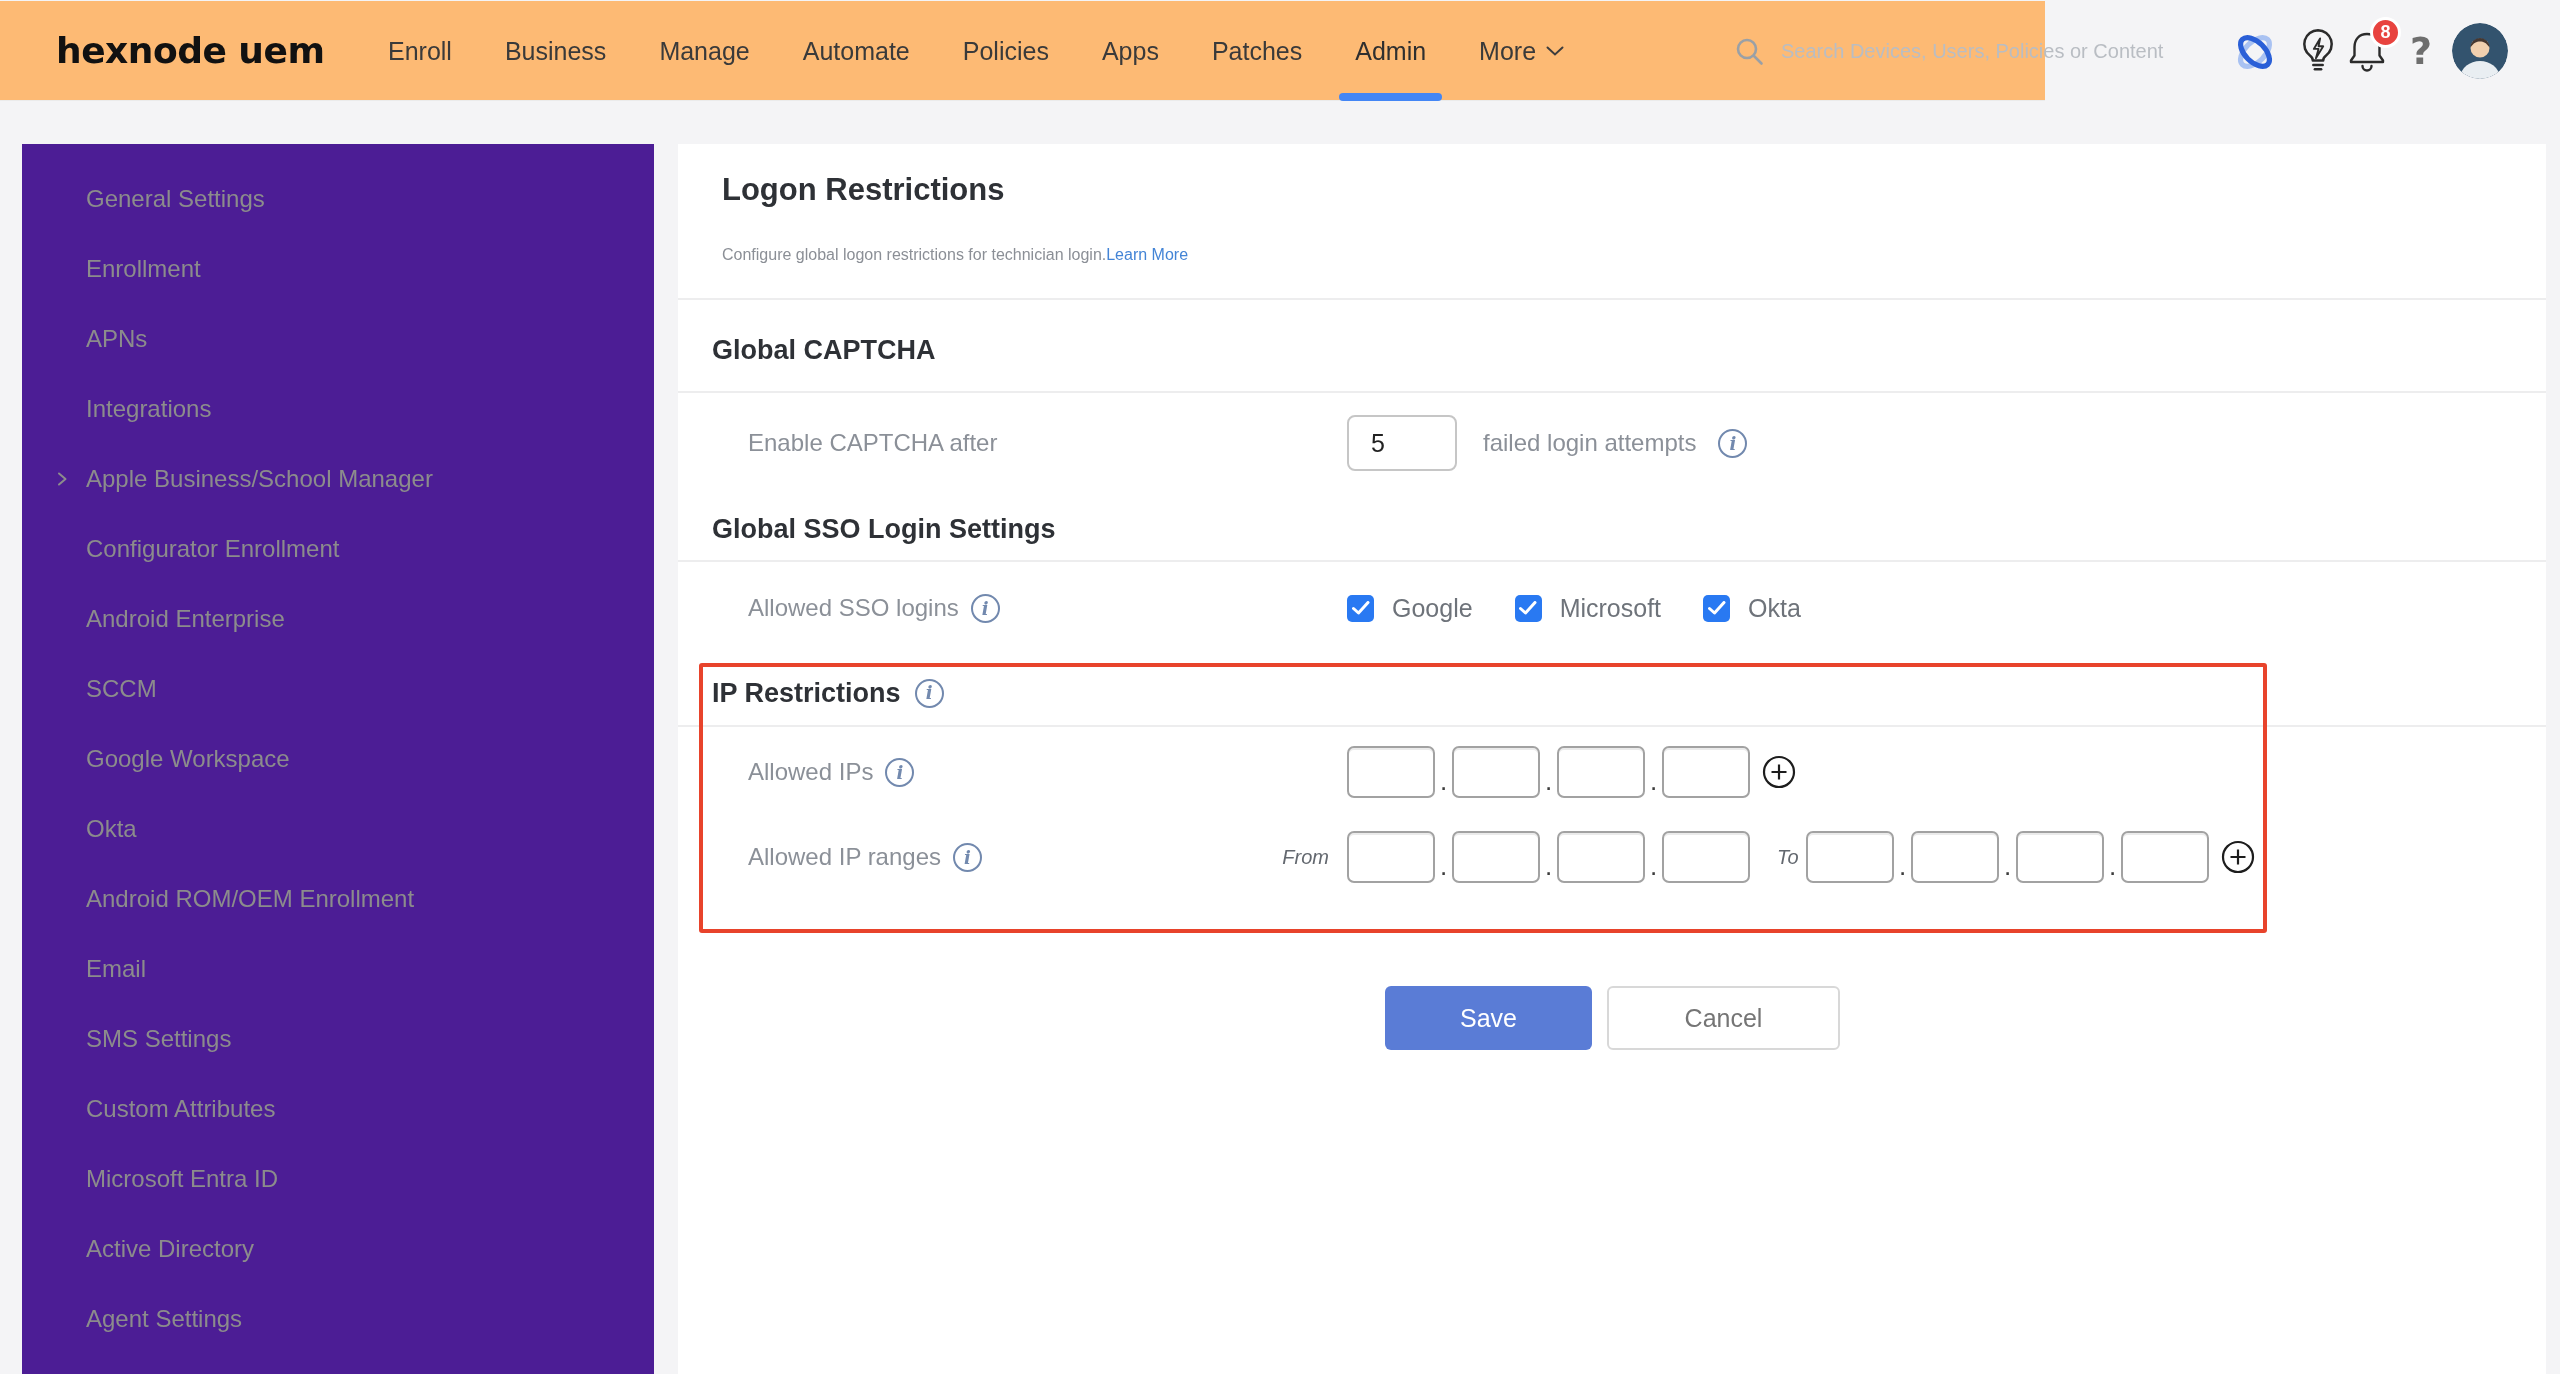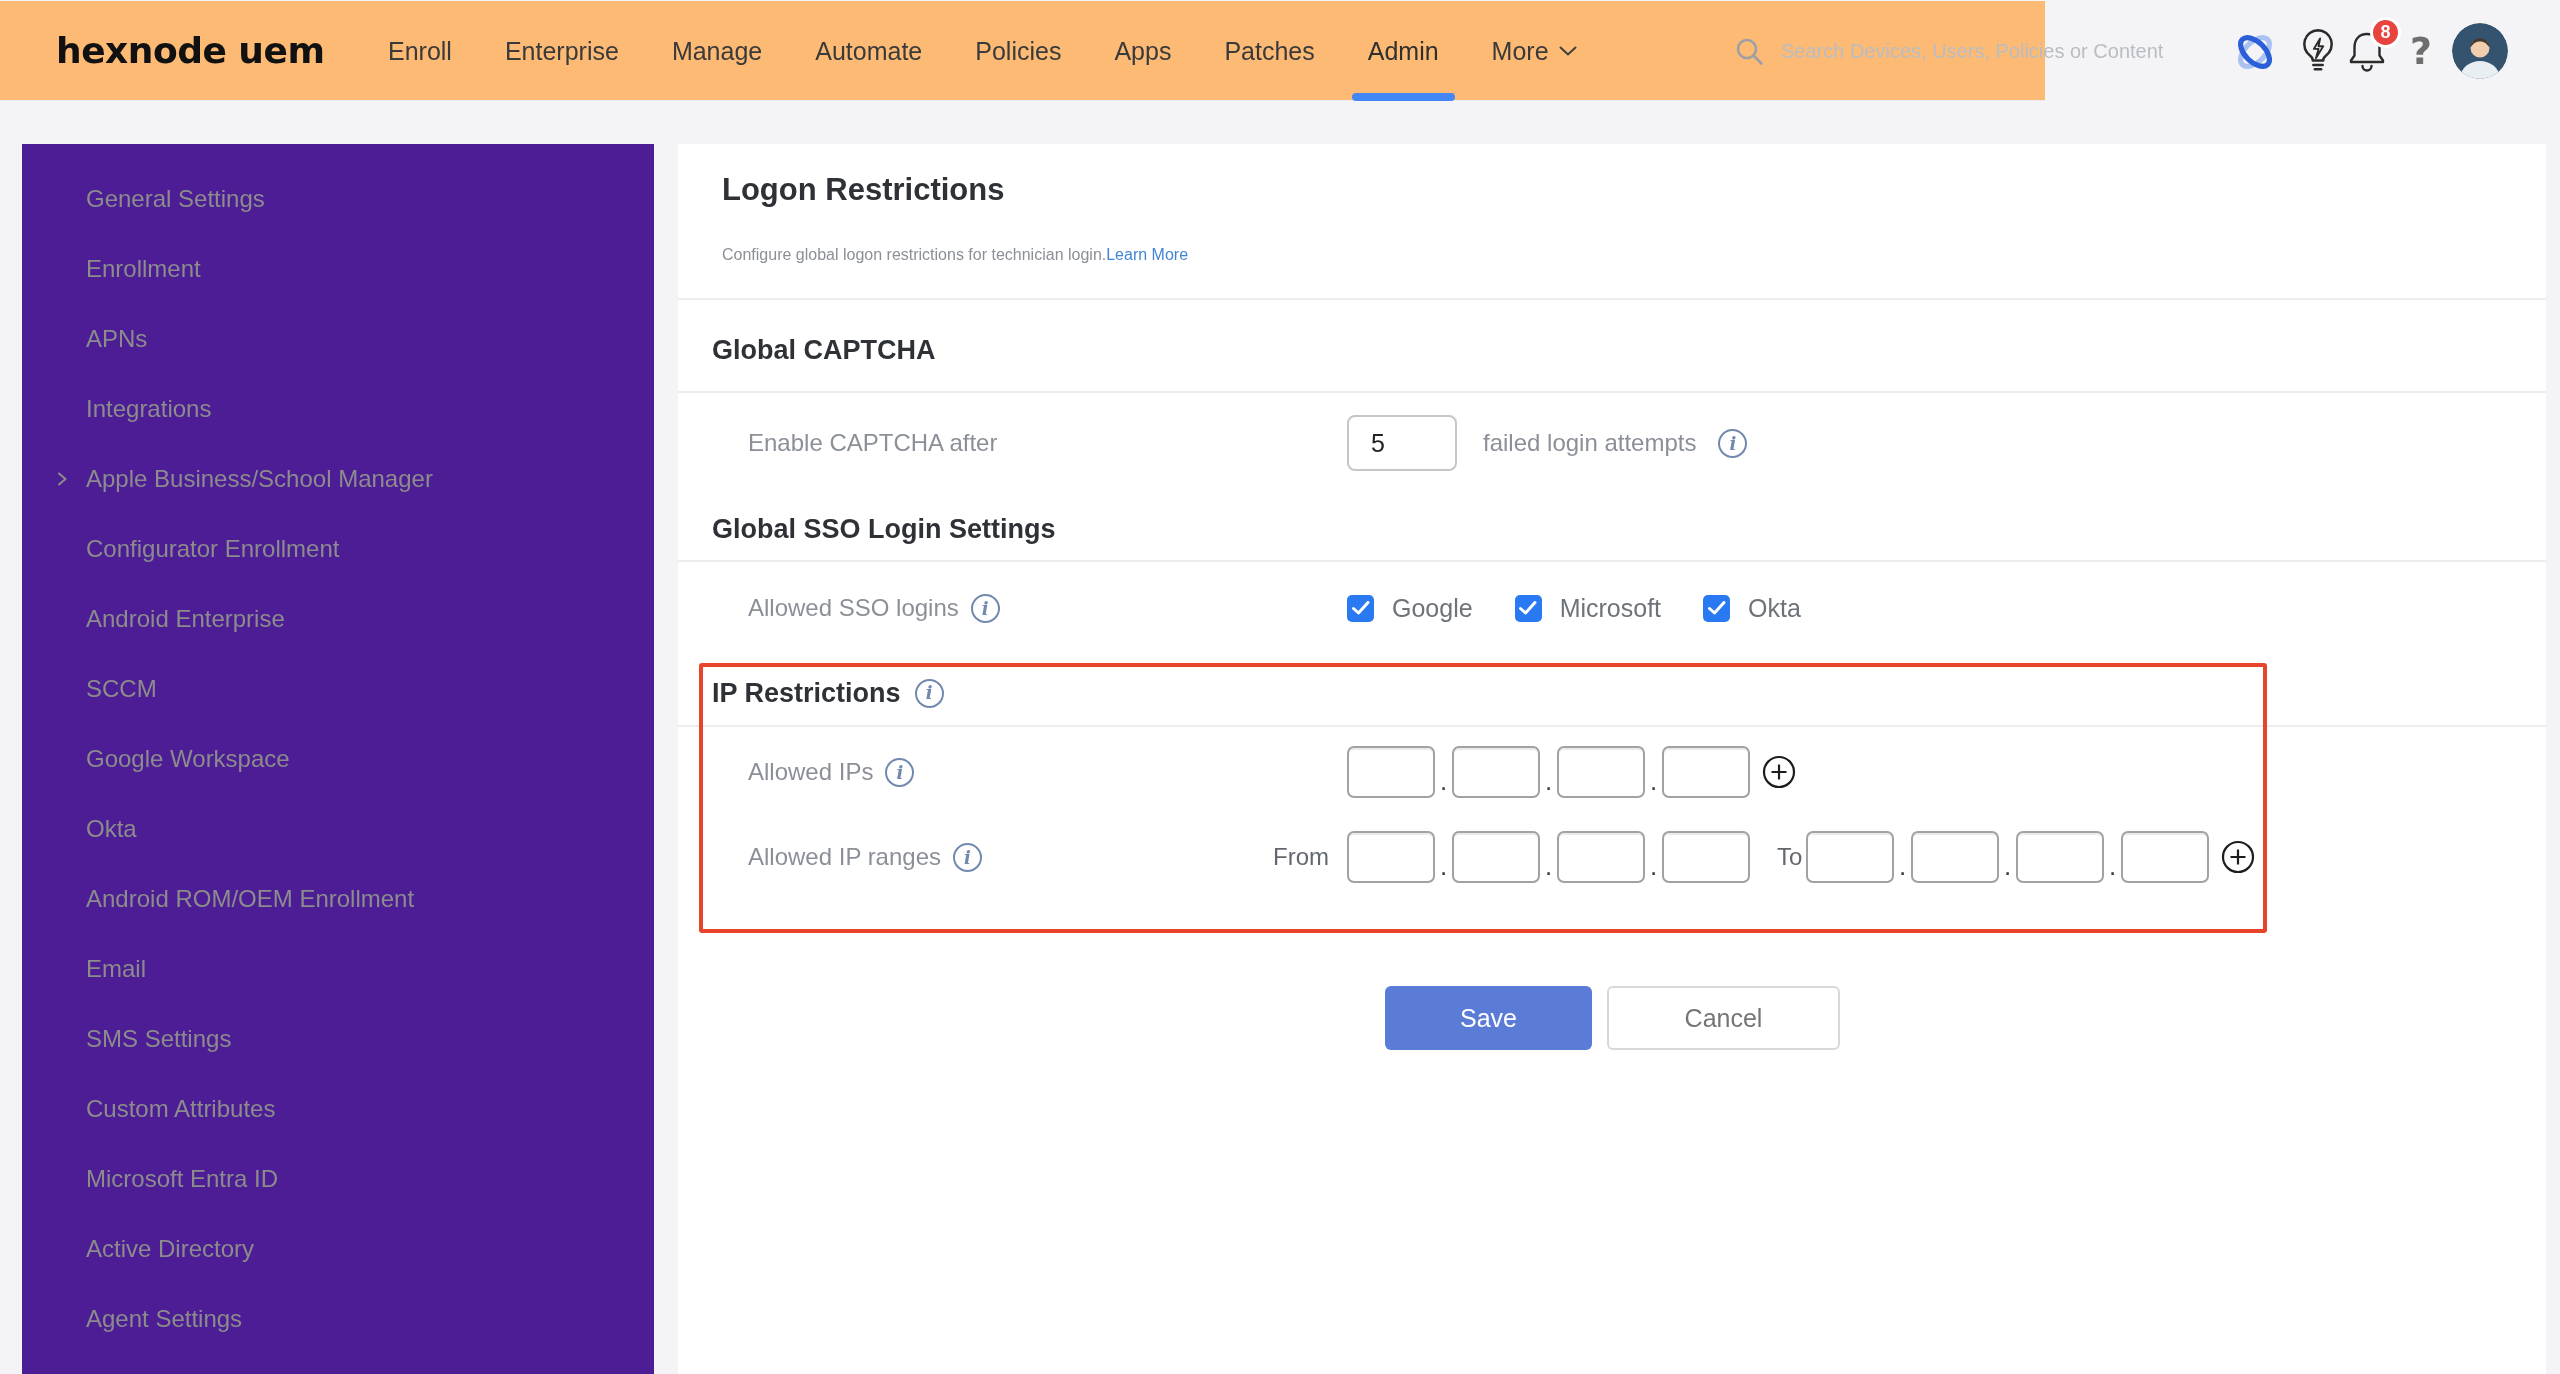--- a/index.html
+++ b/index.html
@@ -72,21 +72,21 @@
   .cbx-label { margin-left:18px; margin-right:42px; font-size:25px; color:#6e737a; }
 
   .octets { display:flex; align-items:flex-end; }
   .octet { width:88px; height:52px; border:2px solid #a2a2a2; border-radius:7px; outline:none;
            font-size:24px; text-align:center; color:#222; background:#fff;
            box-shadow:inset 0 2px 0 rgba(0,0,0,0.08); font-family:"Liberation Sans", sans-serif; }
   .dot { width:17px; text-align:center; font-size:26px; color:#3c3c3c; line-height:1; padding-bottom:4px; }
   .plus-btn { margin-left:12px; cursor:pointer; display:flex; align-self:center; background:none; border:none; padding:0; }
 
   .from-label, .to-label { position:absolute; top:0; bottom:0; display:flex; align-items:center;
-           font-size:24px; color:#63686f; }
+           font-size:20px; color:#63686f;font-style:italic; }
   .from-label { left:560px; width:100px; justify-content:flex-end; padding-right:9px; }
   .to-label { left:1099px; }
   .to-controls { position:absolute; left:1128px; top:0; bottom:0; display:flex; align-items:center; }
 
   .red-box { position:absolute; left:21px; top:519px; width:1568px; height:270px;
            border:4px solid #e8432b; border-radius:3px; z-index:5; pointer-events:none; }
 
   .btn-row { position:absolute; top:842px; left:0; height:64px; }
   .btn { position:absolute; height:64px; border-radius:6px; font-size:25px; cursor:pointer;
          font-family:"Liberation Sans", sans-serif; display:flex; align-items:center; justify-content:center; }
@@ -96,21 +96,21 @@
 </head>
 <body>
 
 <div class="viewport">
 
   <header class="navbar">
     <div class="logo">hexnode uem</div>
 
     <nav class="nav-list">
       <div class="nav-item">Enroll</div>
-      <div class="nav-item">Enterprise</div>
+      <div class="nav-item">Business</div>
       <div class="nav-item">Manage</div>
       <div class="nav-item">Automate</div>
       <div class="nav-item">Policies</div>
       <div class="nav-item">Apps</div>
       <div class="nav-item">Patches</div>
       <div class="nav-item active">Admin</div>
       <div class="nav-item">
         <span>More</span>
         <svg width="18" height="10" viewBox="0 0 18 10" fill="none" stroke="#3d3d3d" stroke-width="2" stroke-linecap="round">
             <path d="M1.5 1.5 L9 8.5 L16.5 1.5"></path>

